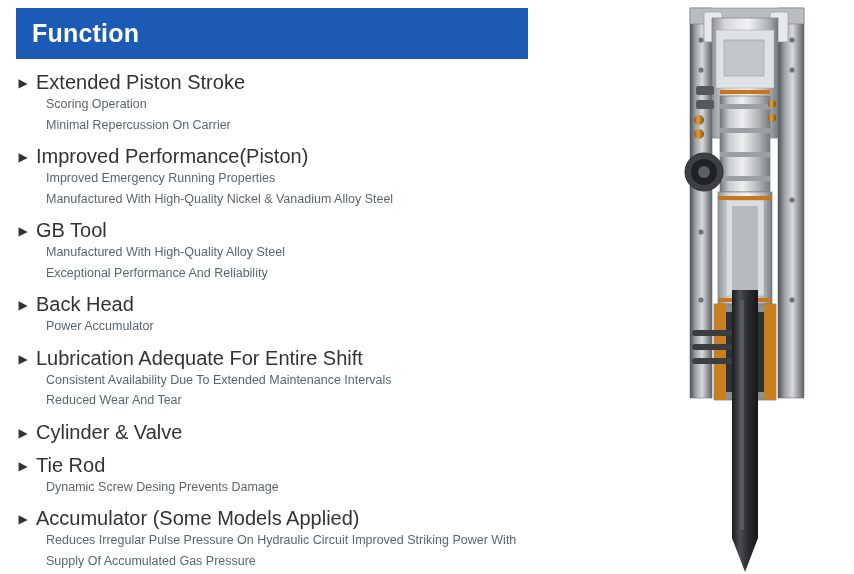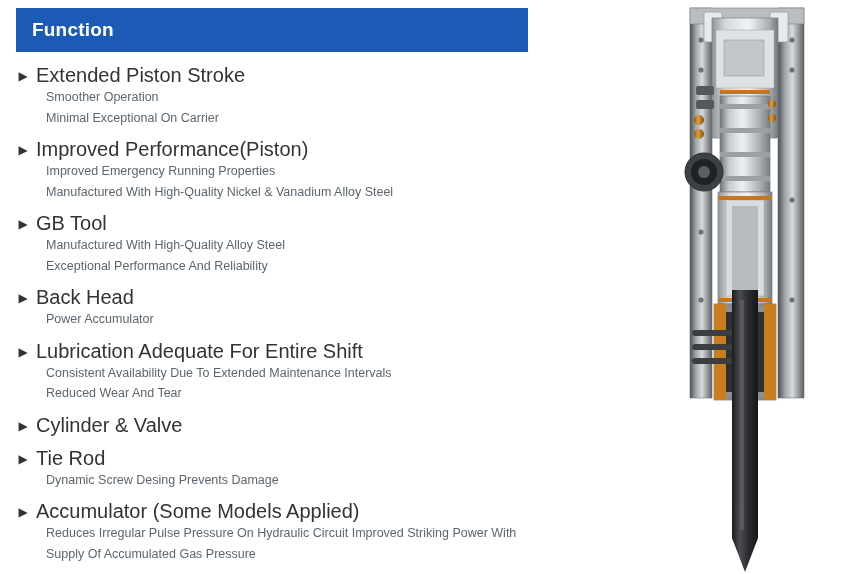--- a/index.html
+++ b/index.html
@@ -22,21 +22,21 @@
   
   .content {
     position: absolute;
     left: 16px;
     top: 8px;
     width: 520px;
   }
   .section-header {
     background: #1b5bb5;
     color: #ffffff;
-    font-size: 19px;
+    font-size: 25px;
     font-weight: bold;
     padding: 11px 0 11px 16px;
     width: 496px;
     box-sizing: content-box;
     letter-spacing: 0.2px;
   }
   .feature-list {
     margin: 0;
     padding: 0;
     list-style: none;
@@ -96,22 +96,22 @@
     <div class="section-header">Function</div>
 
     <ul class="feature-list">
 
       <li class="feature">
         <div class="feature-title-row">
           <span class="bullet">▶</span>
           <span class="feature-title">Extended Piston Stroke</span>
         </div>
         <ul class="sub-list">
-          <li class="sub-item">Smoother Operation</li>
-          <li class="sub-item">Minimal Exceptional On Carrier</li>
+          <li class="sub-item">Scoring Operation</li>
+          <li class="sub-item">Minimal Repercussion On Carrier</li>
         </ul>
       </li>
 
       <li class="feature">
         <div class="feature-title-row">
           <span class="bullet">▶</span>
           <span class="feature-title">Improved Performance(Piston)</span>
         </div>
         <ul class="sub-list">
           <li class="sub-item">Improved Emergency Running Properties</li>

